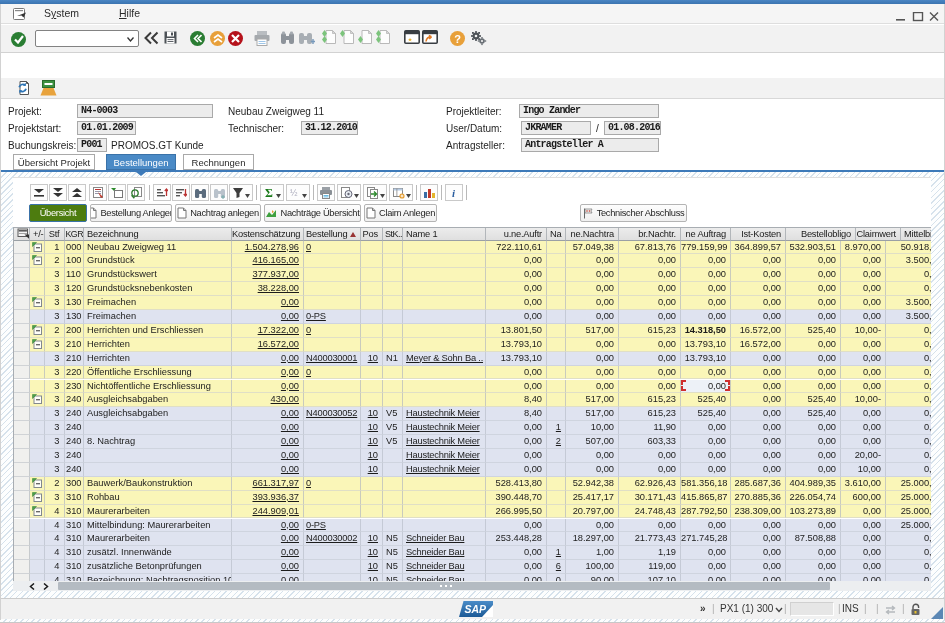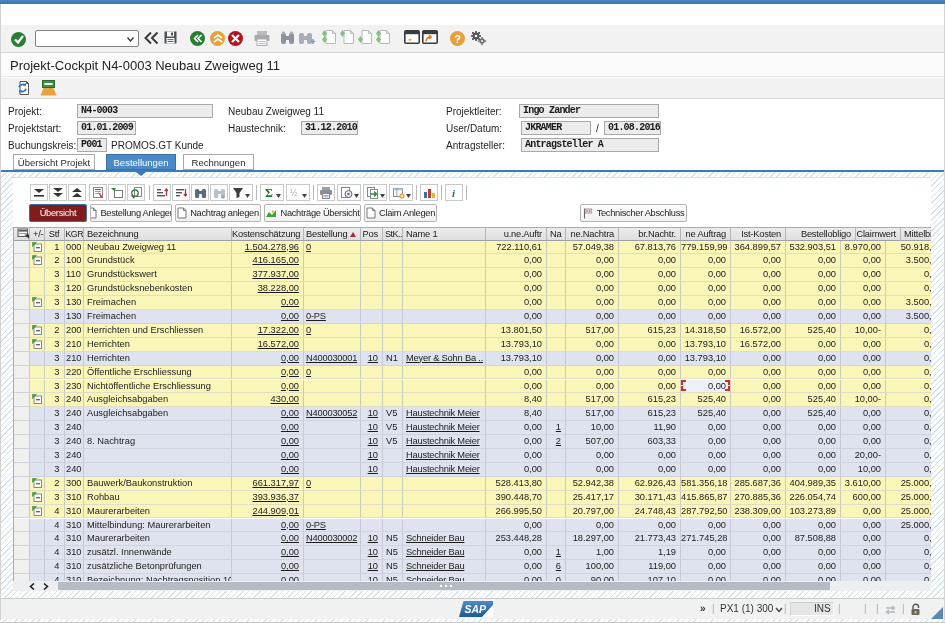--- a/index.html
+++ b/index.html
@@ -26,21 +26,21 @@
 #tabnotch{position:absolute;z-index:5;left:136px;top:172px;width:0;height:0;border-left:5px solid transparent;border-right:5px solid transparent;border-top:4px solid #3d7ab9}
 
 #hatch{position:absolute;left:0;top:172px;width:945px;height:426px;
  background:repeating-linear-gradient(135deg,#d6e2ec 0px,#d6e2ec 1px,#fdfefe 1px,#fdfefe 4px)}
 #panel{position:absolute;left:13px;top:177px;width:918px;height:414px;background:#fff;border-top:1px solid #e0e0e0}
 #hatchbottom{position:absolute;left:0;top:619px;width:945px;height:4px;
  background:repeating-linear-gradient(135deg,#d6e2ec 0px,#d6e2ec 1px,#fdfefe 1px,#fdfefe 4px)}
 
 .sapbtn{position:absolute;top:204px;height:18px;background:linear-gradient(#fdfdfd,#f0f0f0);border:1px solid #b4b4b4;border-radius:2px;
  font-size:9.3px;letter-spacing:-0.3px;color:#1f1f1f;display:flex;align-items:center;justify-content:center;white-space:nowrap;overflow:hidden}
-.sapbtn.act{background:#7f1d1d;border-color:#3a72a8;color:#fff}
+.sapbtn.act{background:#4d7c0f;border-color:#3a72a8;color:#fff}
 
 #grid{position:absolute;left:13px;top:227px;width:918px;height:354px;overflow:hidden;border-left:1px solid #a8adb2;background:#fff}
 .ghead{position:absolute;left:0;top:0;width:933px;height:13.5px;display:flex;background:linear-gradient(#ececec,#dedede);border-top:1px solid #a8adb2}
 .ghead .c{border-right:1px solid #b2b6ba;border-bottom:1px solid #9aa0a5;font-size:9.3px;letter-spacing:-0.2px;color:#1a1a1a;line-height:12.5px;white-space:nowrap;overflow:hidden;position:relative}
 .row{position:absolute;left:0;width:933px;height:13.9px;display:flex}
 .row .c{border-right:1px solid #c5c9d2;border-bottom:1px solid #d8dadc;font-size:9.3px;color:#1c1c1c;line-height:13px;white-space:nowrap;overflow:hidden}
 .ry .c{background:#faf6b8;border-right-color:#c9cbbd;border-bottom-color:#e0dfc6}
 .rb .c{background:#dfe3f0;border-right-color:#c5cad6;border-bottom-color:#cfd4df}
 .row .c:first-child{background:#f0f0ee;border-right-color:#c6cacd;border-bottom-color:#d0d3d6}
 .c{flex:none;height:100%}
@@ -69,20 +69,34 @@
 #hthumb{position:absolute;left:45px;top:1px;width:772px;height:8px;background:#b4bbc2;border-radius:1px}
 #hdots{position:absolute;left:427px;top:4px;width:14px;height:2px;
  background:repeating-linear-gradient(90deg,#fff 0 2px,transparent 2px 5px)}
 
 #statusbar{position:absolute;left:0;top:598px;width:945px;height:21px;background:#f1f1f1;border-top:1px solid #cccccc;font-size:10px;color:#333}
 .sbsep{color:#b0b0b0}
 #menubar .u{text-decoration:underline}
 </style></head><body>
 <div id="page">
 <div id="bluestrip"></div>
+    <div id="menubar">
+      <div class="abs" style="left:13px;top:4px"><svg width="15" height="12" viewBox="0 0 15 12">
+          <rect x="0.5" y="0.5" width="11" height="11" rx="1" fill="#fff" stroke="#777"></rect>
+          <rect x="2" y="2" width="8" height="1.2" fill="#888"></rect>
+          <path d="M4 8 L13 4.5 L10.5 9.5 L8.5 7.5 Z" fill="#333"></path>
+        </svg></div>
+      <div class="abs" style="left:44px;top:3px">S<span class="u">y</span>stem</div>
+      <div class="abs" style="left:119px;top:3px"><span class="u">H</span>ilfe</div>
+      <svg class="abs" style="left:896px;top:8px" width="44" height="10" viewBox="0 0 44 10">
+        <rect x="0" y="7" width="9" height="1.6" fill="#555"></rect>
+        <rect x="17.5" y="0.5" width="9" height="8" fill="none" stroke="#555" stroke-width="1.4"></rect>
+        <path d="M34 0.5 L42 8.5 M42 0.5 L34 8.5" stroke="#555" stroke-width="1.4"></path>
+      </svg>
+    </div>
     <div id="toolbar">
       <div style="position:absolute;left:11px;top:7px;width:15px;height:15px;border-radius:50%;background:#2a7e33;display:flex;align-items:center;justify-content:center">
         <svg width="10" height="9" viewBox="0 0 10 9">
           <path d="M1 4.5 L4 7.5 L9 1" fill="none" stroke="#fff" stroke-width="2.2"></path>
         </svg>
       </div>
       <div class="abs" style="left:35px;top:5px;width:104px;height:17px;background:#fff;border:1px solid #828282;border-radius:2px">
         <svg class="abs" style="right:4px;top:6px" width="7" height="5" viewBox="0 0 7 5">
           <path d="M0.5 0.5 L3.5 4 L6.5 0.5" fill="none" stroke="#333" stroke-width="1.3"></path>
         </svg>
@@ -184,23 +198,20 @@
           <g fill="#6a7076">
             <circle cx="12" cy="11" r="2.8"></circle>
             <circle cx="12" cy="11" r="1.1" fill="#f2f2f2"></circle>
             <rect x="11.3" y="7" width="1.4" height="1.6"></rect>
             <rect x="11.3" y="13.5" width="1.4" height="1.6"></rect>
             <rect x="7.8" y="10.3" width="1.6" height="1.4"></rect>
             <rect x="14.6" y="10.3" width="1.6" height="1.4"></rect>
           </g>
         </svg></div>
     </div>
-    <div id="titlerow">
-      <div class="t">Projekt-Cockpit N4-0003 Neubau Zweigweg 11</div>
-    </div>
     <div id="apptb">
       <div class="abs" style="left:16px;top:2px"><svg width="14" height="16" viewBox="0 0 14 16">
           <path d="M4 1.5 L10.5 1.5 L12.5 3.5 L12.5 14.5 L4 14.5 Z" fill="#fff" stroke="#555"></path>
           <path d="M10.5 1.5 L10.5 3.5 L12.5 3.5" fill="none" stroke="#555"></path>
           <path d="M3.2 7.2 A3.8 3.8 0 0 1 9.5 5.4" fill="none" stroke="#2e75b6" stroke-width="1.8"></path>
           <path d="M9.8 2.8 L9.8 6 L6.8 5.4 Z" fill="#2e75b6"></path>
           <path d="M10 8.8 A3.8 3.8 0 0 1 3.7 10.6" fill="none" stroke="#2e75b6" stroke-width="1.8"></path>
           <path d="M3.4 13.2 L3.4 10 L6.4 10.6 Z" fill="#2e75b6"></path>
         </svg></div>
       <div class="abs" style="left:40px;top:2px"><svg width="17" height="16" viewBox="0 0 17 16">
@@ -210,21 +221,21 @@
         </svg></div>
     </div>
     <div id="formarea">
       <div class="flabel" style="left:8px;top:7px">Projekt:</div>
       <div class="finput" style="left:77px;top:5px;width:136px">N4-0003</div>
       <div class="ftext" style="left:228px;top:7px">Neubau Zweigweg 11</div>
       <div class="flabel" style="left:446px;top:7px">Projektleiter:</div>
       <div class="finput" style="left:519px;top:5px;width:140px">Ingo Zander</div>
       <div class="flabel" style="left:8px;top:24px">Projektstart:</div>
       <div class="finput" style="left:77px;top:22px;width:59px">01.01.2009</div>
-      <div class="flabel" style="left:228px;top:24px">Haustechnik:</div>
+      <div class="flabel" style="left:228px;top:24px">Technischer:</div>
       <div class="finput" style="left:301px;top:22px;width:57px">31.12.2010</div>
       <div class="flabel" style="left:446px;top:24px">User/Datum:</div>
       <div class="finput" style="left:521px;top:22px;width:70px">JKRAMER</div>
       <div class="ftext" style="left:596px;top:24px">/</div>
       <div class="finput" style="left:604px;top:22px;width:57px">01.08.2016</div>
       <div class="flabel" style="left:8px;top:41px">Buchungskreis:</div>
       <div class="finput" style="left:77px;top:39px;width:30px">P001</div>
       <div class="ftext" style="left:111px;top:41px">PROMOS.GT Kunde</div>
       <div class="flabel" style="left:446px;top:41px">Antragsteller:</div>
       <div class="finput" style="left:521px;top:39px;width:138px">Antragsteller A</div>
@@ -631,21 +642,21 @@
         <div class="c l k4" style="width:148px;">Herrichten und Erschliessen</div>
         <div class="c r k5" style="width:72px;"><span class="u">17.322,00</span></div>
         <div class="c l k6" style="width:57px;"><span class="u">0</span></div>
         <div class="c r k7" style="width:22px;"></div>
         <div class="c l k8" style="width:20px;"></div>
         <div class="c l k9" style="width:83px;"></div>
         <div class="c r k10" style="width:61px;">13.801,50</div>
         <div class="c r k11" style="width:19px;"></div>
         <div class="c r k12" style="width:53px;">517,00</div>
         <div class="c r k13" style="width:62px;">615,23</div>
-        <div class="c r k14" style="width:50px;">14.318,50</div>
+        <div class="c r k14" style="width:50px;font-weight:bold;">14.318,50</div>
         <div class="c r k15" style="width:55px;">16.572,00</div>
         <div class="c r k16" style="width:55px;">525,40</div>
         <div class="c r k17" style="width:45px;">10,00-</div>
         <div class="c r k18" style="width:61px;">0,00</div>
       </div>
 <div class="row ry" style="top:110.8px">
         <div class="c l k0" style="width:16px;"></div>
         <div class="c l k1" style="width:15px;padding:1px 0 0 2px;"><svg width="11" height="11" viewBox="0 0 11 11">
             <rect x="2" y="2" width="7.5" height="7.5" fill="#fffef8" stroke="#82888e" stroke-width="1"></rect>
             <path d="M0.5 0.5 L4.5 0.5 L0.5 4.5 Z" fill="#4aa04a" stroke="#2f7d2f" stroke-width="0.5"></path>
@@ -1067,21 +1078,21 @@
         </svg></div>
       <div class="abs" style="left:700px;top:4px;font-weight:bold">»</div>
       <div class="abs sbsep" style="left:712px;top:4px">|</div>
       <div class="abs" style="left:720px;top:4px">PX1 (1) 300</div>
       <svg class="abs" style="left:775px;top:8px" width="8" height="6" viewBox="0 0 8 6">
         <path d="M1 1 L4 4.5 L7 1" fill="none" stroke="#444" stroke-width="1.4"></path>
       </svg>
       <div class="abs sbsep" style="left:784px;top:4px">|</div>
       <div class="abs" style="left:790px;top:3px;width:44px;height:14px;background:#e6e6e6;border:1px solid #d0d0d0;border-right-color:#fff;border-bottom-color:#fff"></div>
       <div class="abs sbsep" style="left:838px;top:4px">|</div>
-      <div class="abs" style="left:814px;top:4px">INS</div>
+      <div class="abs" style="left:842px;top:4px">INS</div>
       <div class="abs sbsep" style="left:864px;top:4px">|</div>
       <div class="abs sbsep" style="left:876px;top:4px">|</div>
       <div class="abs" style="left:884px;top:6px"><svg width="13" height="10" viewBox="0 0 13 10">
           <path d="M2 3 L10 3 M8 1 L10.5 3 L8 5 M11 7 L3 7 M5 5 L2.5 7 L5 9" stroke="#b5b9bd" stroke-width="1.4" fill="none"></path>
         </svg></div>
       <div class="abs sbsep" style="left:902px;top:4px">|</div>
       <div class="abs" style="left:910px;top:4px"><svg width="12" height="13" viewBox="0 0 12 13">
           <path d="M3 6 L3 4 A2.8 2.8 0 0 1 8.6 4 L8.6 5" fill="none" stroke="#555" stroke-width="1.4"></path>
           <rect x="1.5" y="6" width="8" height="6" rx="1" fill="#666"></rect>
           <rect x="4.5" y="8" width="2" height="2.5" fill="#e8c12d"></rect>

